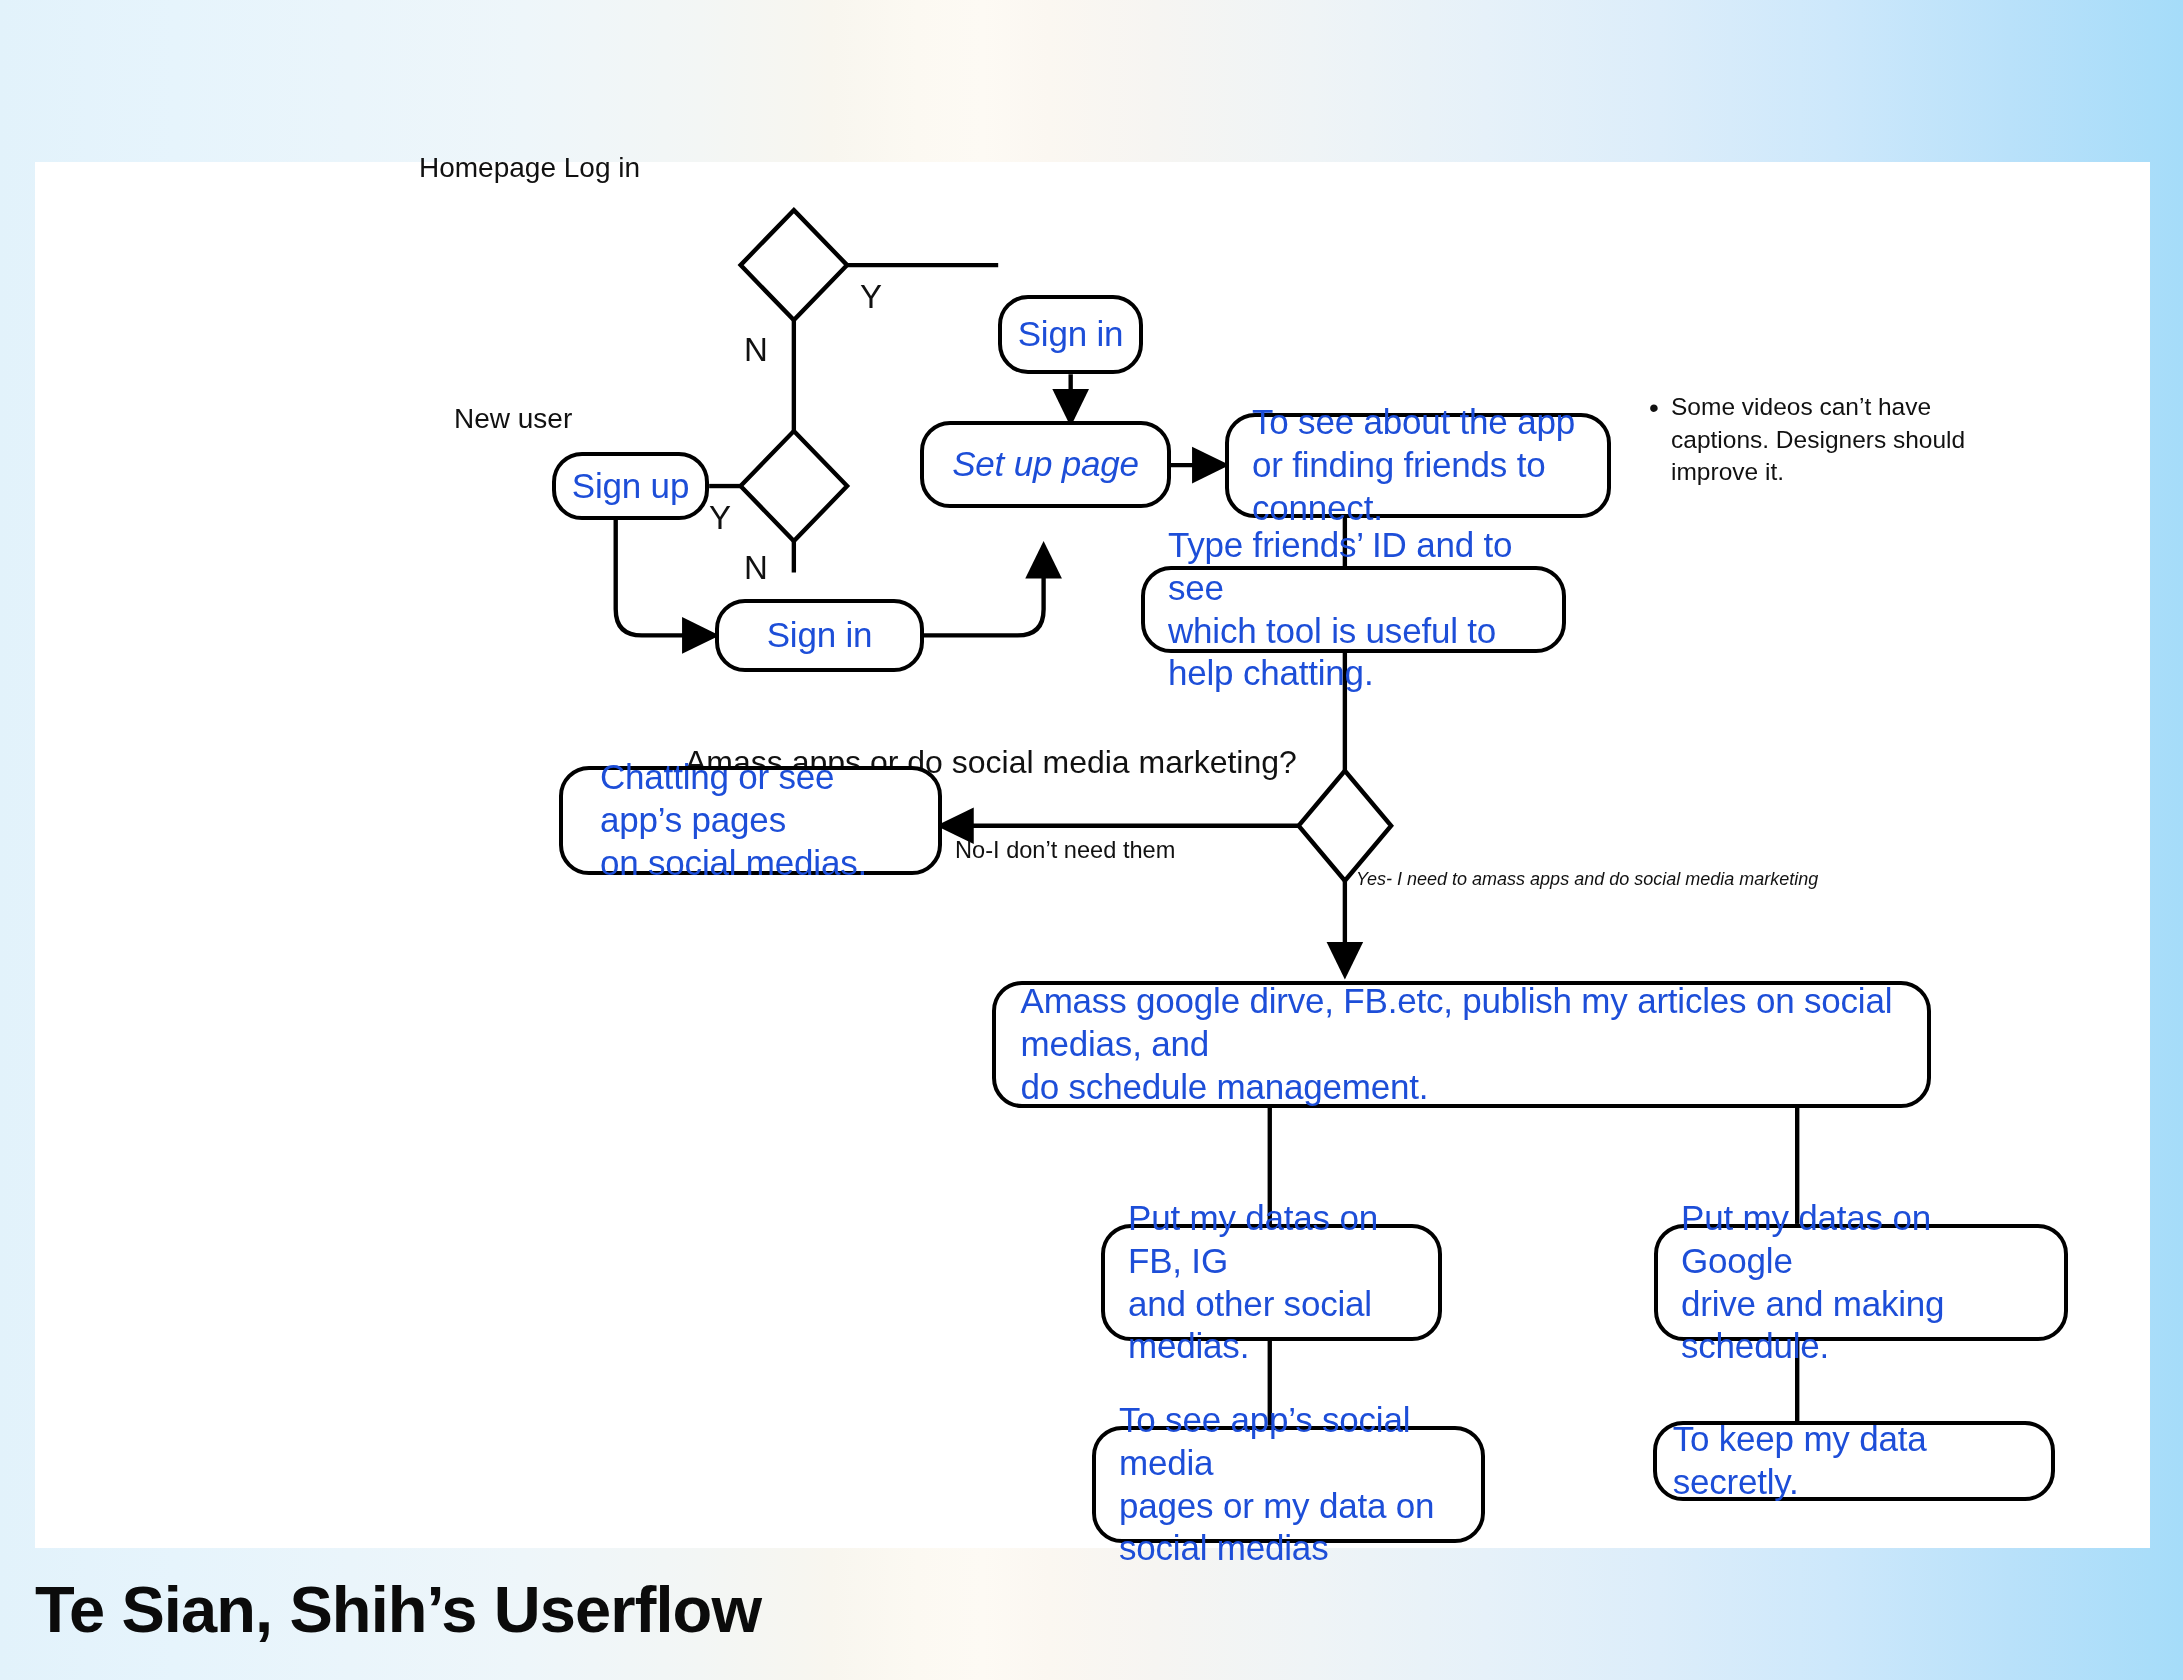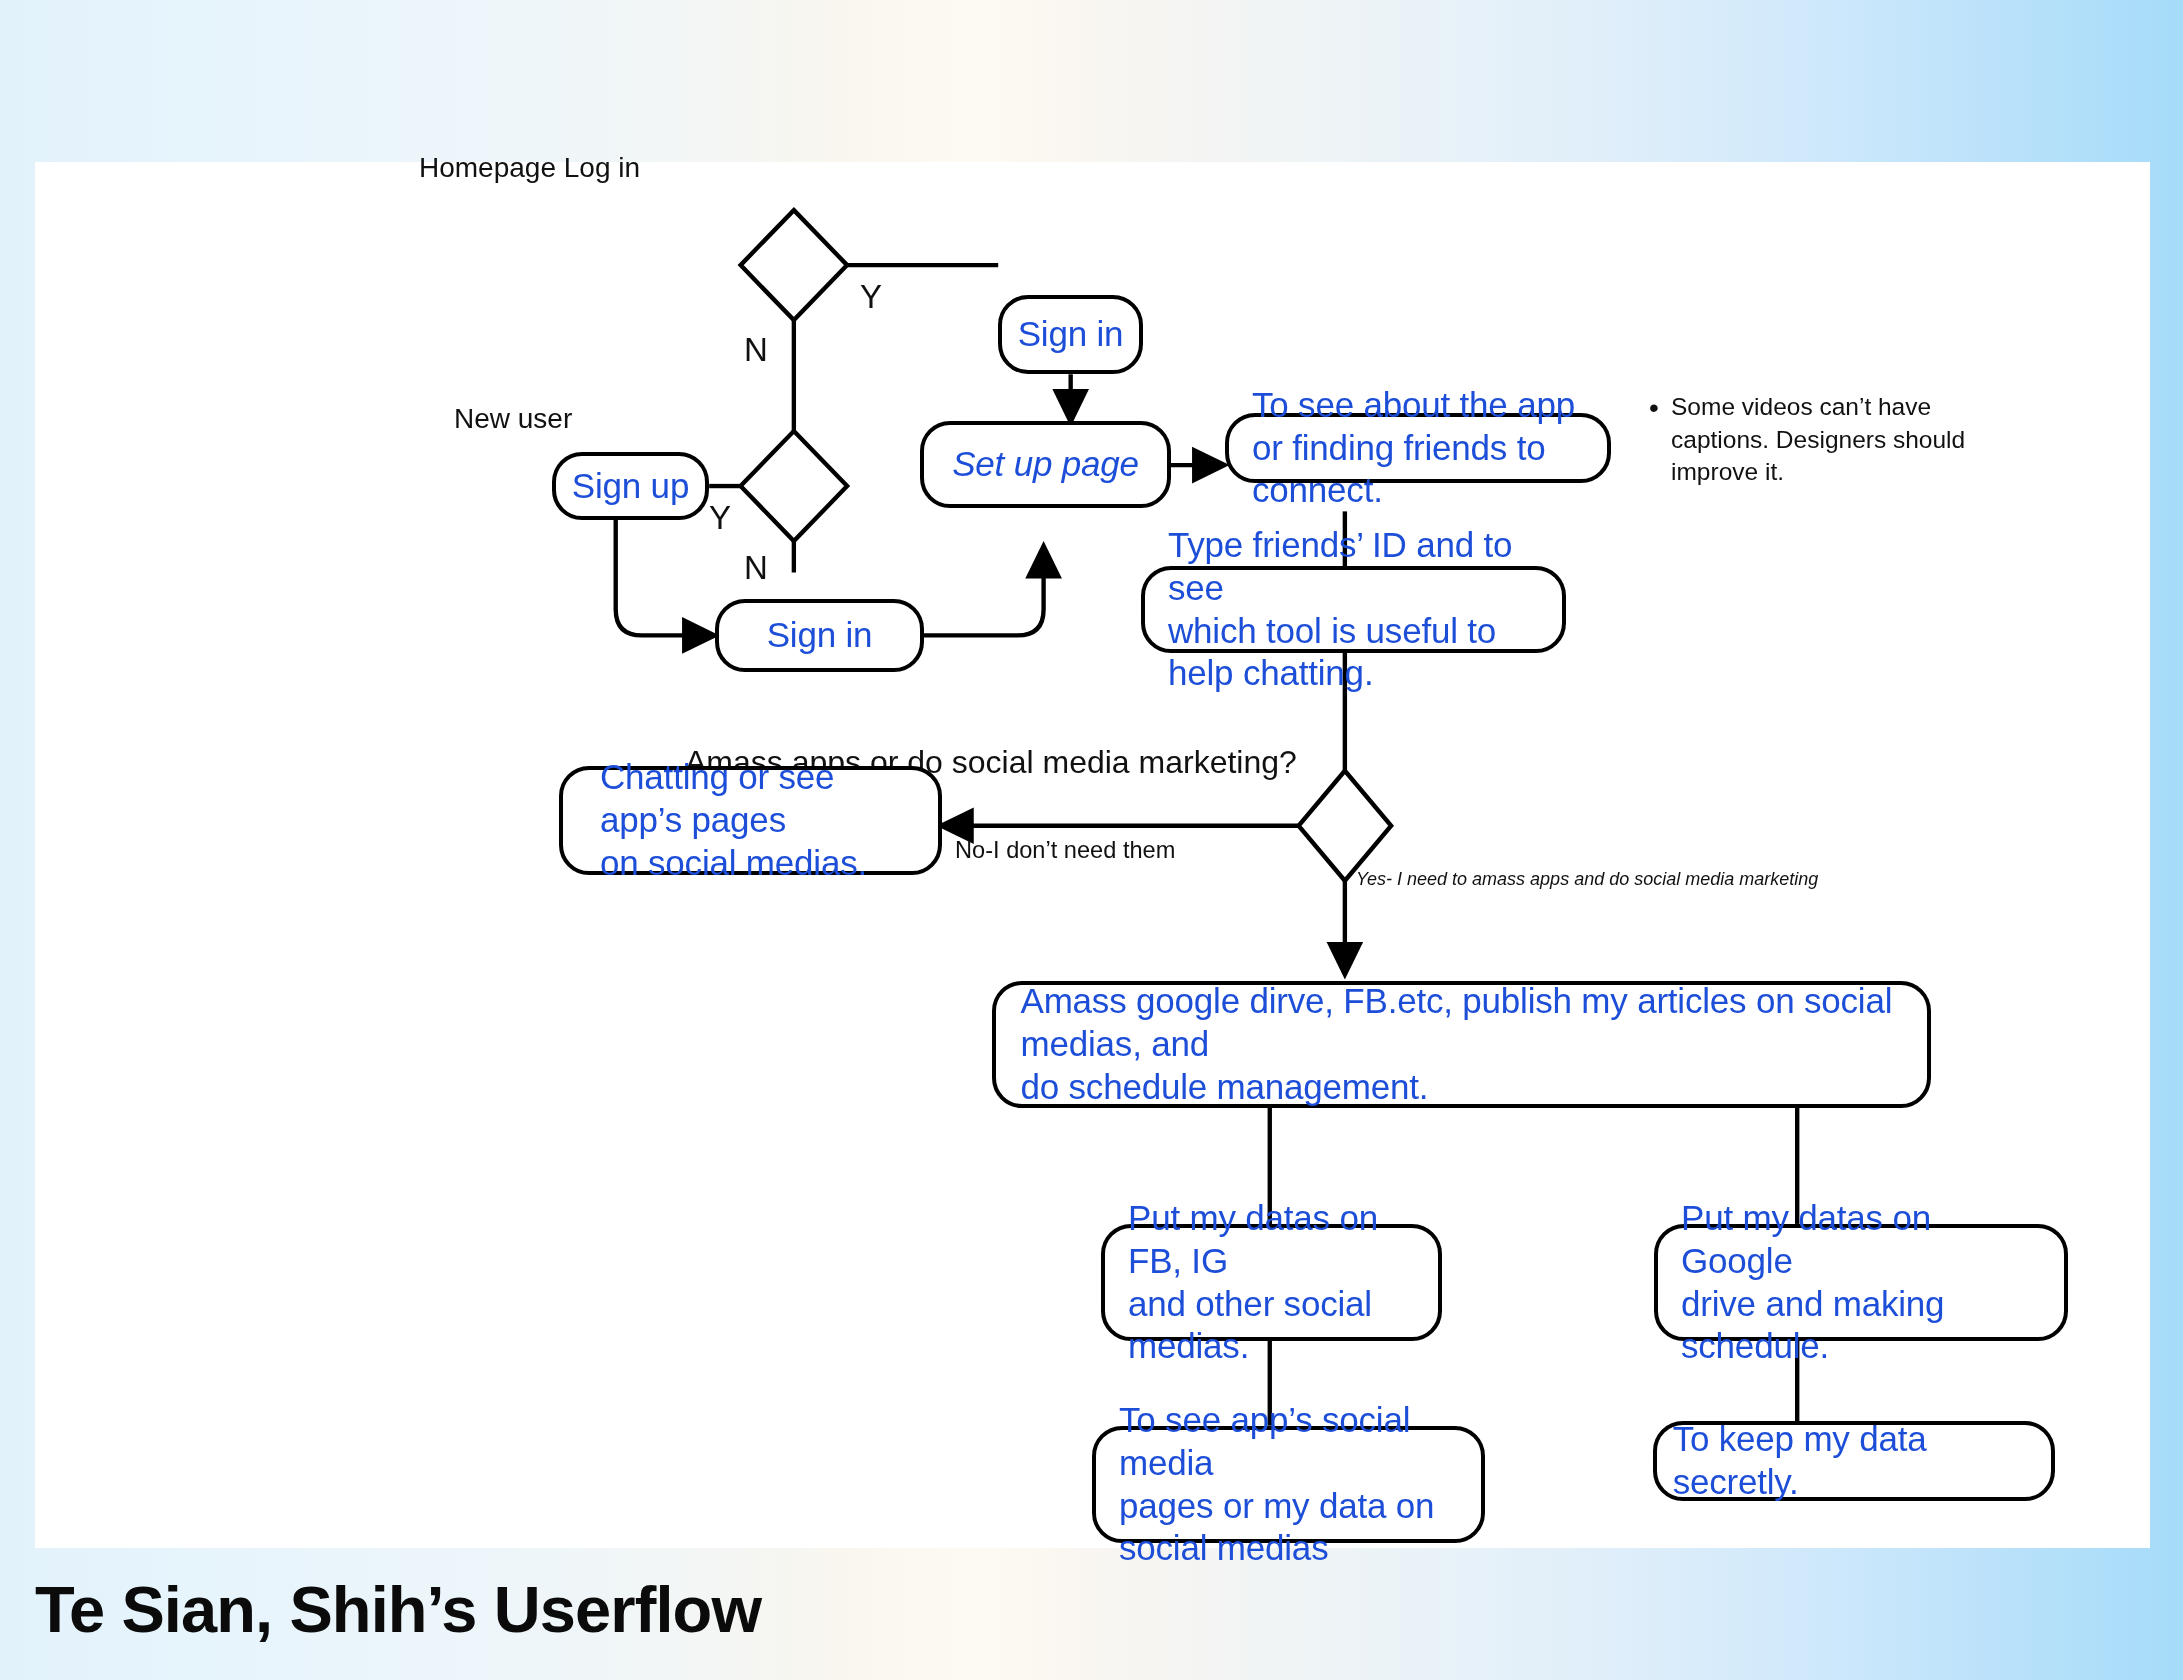--- a/index.html
+++ b/index.html
@@ -181,21 +181,21 @@
     <div class="label lbl-xs" style="left:1321px; top:707px;">Yes- I need to amass apps and do social media marketing</div>
 
     <div class="node center" style="left:963px; top:133px; width:145px; height:79px;">Sign in</div>
 
     <div class="node center" style="left:517px; top:290px; width:157px; height:68px;">Sign up</div>
 
     <div class="node center" style="left:680px; top:437px; width:209px; height:73px;">Sign in</div>
 
     <div class="node center" style="left:885px; top:259px; width:251px; height:87px;font-style:italic;">Set up page</div>
 
-    <div class="node" style="left:1190px; top:251px; width:386px; height:70px; padding-left:23px;">To see about the app
+    <div class="node" style="left:1190px; top:251px; width:386px; height:105px; padding-left:23px;">To see about the app
 or finding friends to connect.</div>
 
     <div class="node" style="left:1106px; top:404px; width:425px; height:87px; padding-left:23px;">Type friends’ ID and to see
 which tool is useful to help chatting.</div>
 
     <div class="node" style="left:524px; top:604px; width:383px; height:109px; padding-left:37px;">Chatting or see app’s pages
 on social medias.</div>
 
     <div class="node" style="left:957px; top:819px; width:939px; height:127px; padding-left:24.5px;">Amass google dirve, FB.etc, publish my articles on social medias, and
 do schedule management.</div>

